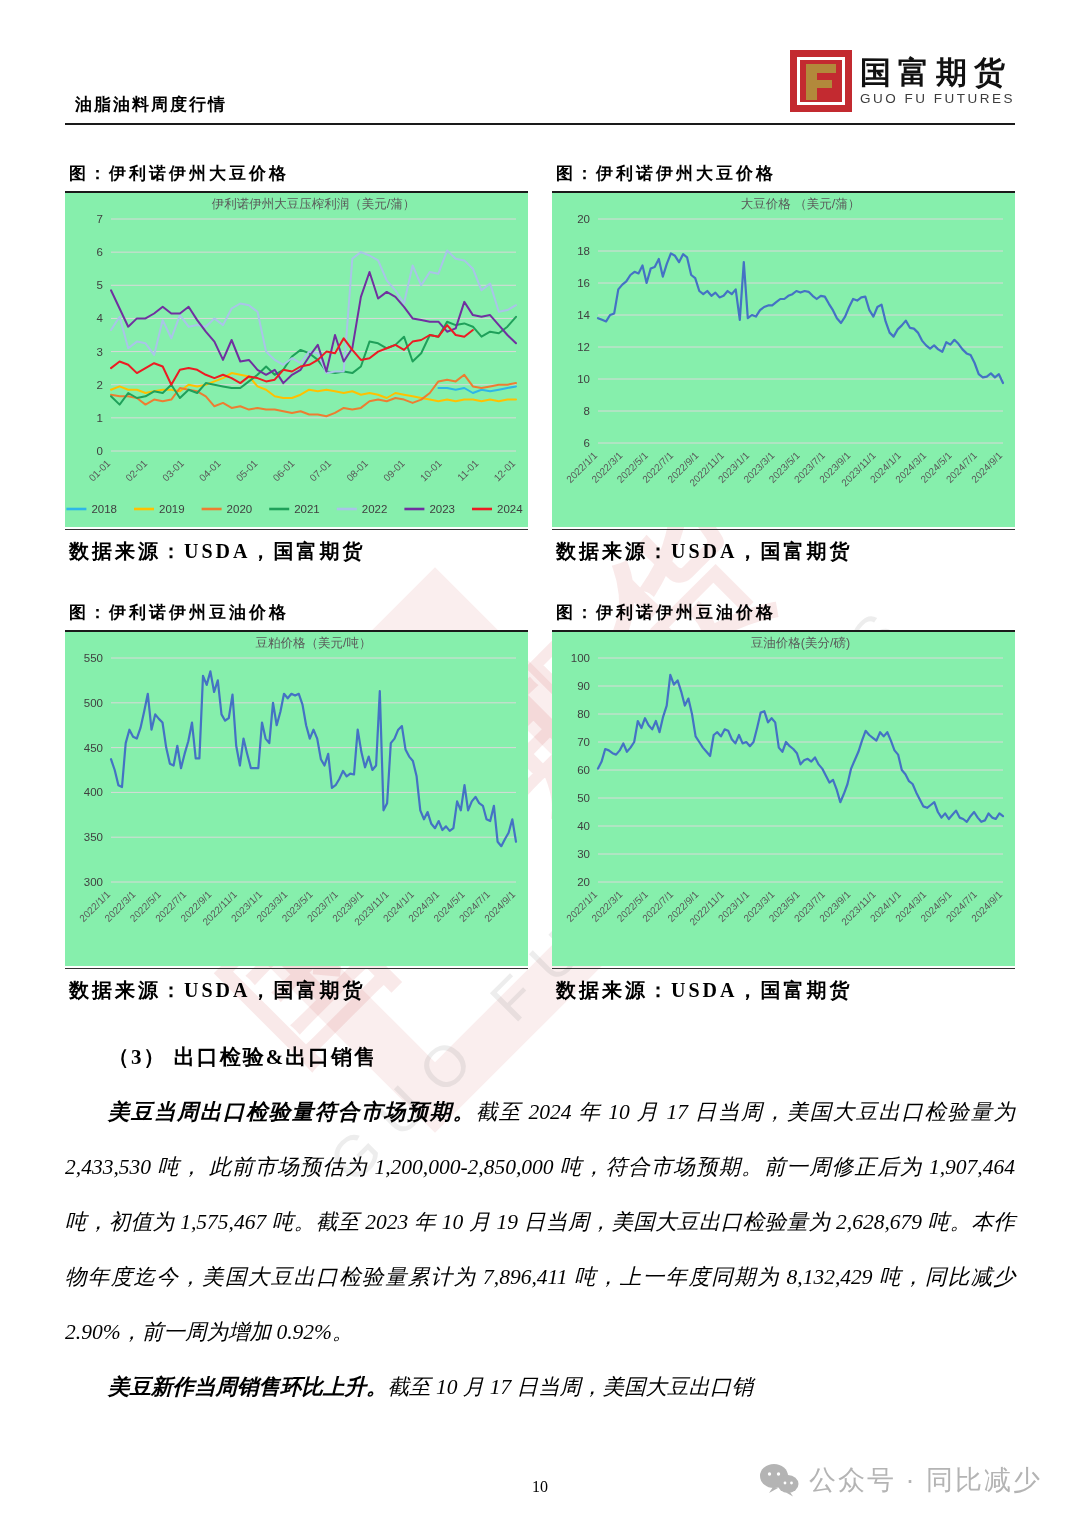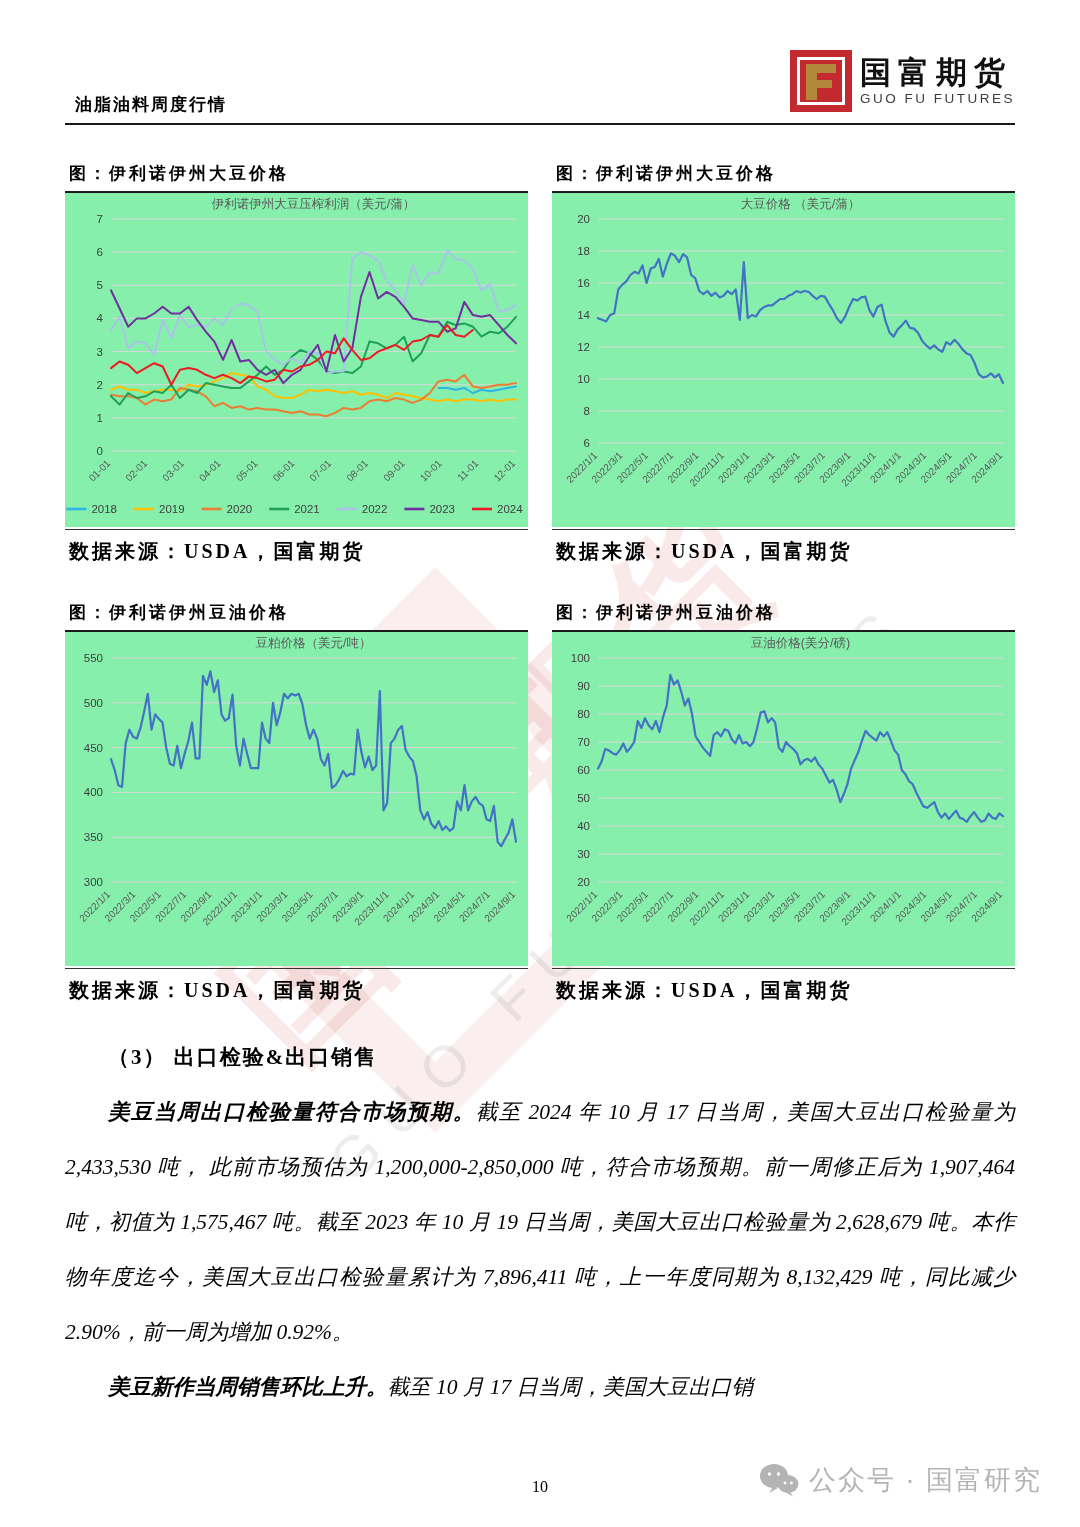--- a/index.html
+++ b/index.html
@@ -287,16 +287,16 @@
         <ellipse cx="29" cy="21" rx="10.5" ry="9"></ellipse>
         <path d="M31 29 l3 4.5 l-7 -4 z"></path>
       </g>
       <g fill="#ffffff">
         <circle cx="10.5" cy="11" r="1.7"></circle>
         <circle cx="19.5" cy="11" r="1.7"></circle>
         <circle cx="26" cy="20" r="1.4"></circle>
         <circle cx="32.5" cy="20" r="1.4"></circle>
       </g>
     </svg>
-    <span class="wechat-label">公众号 · 国富研究</span>
+    <span class="wechat-label">公众号 · 同比减少</span>
   </div>
 
 </div>
 
 </body></html>

